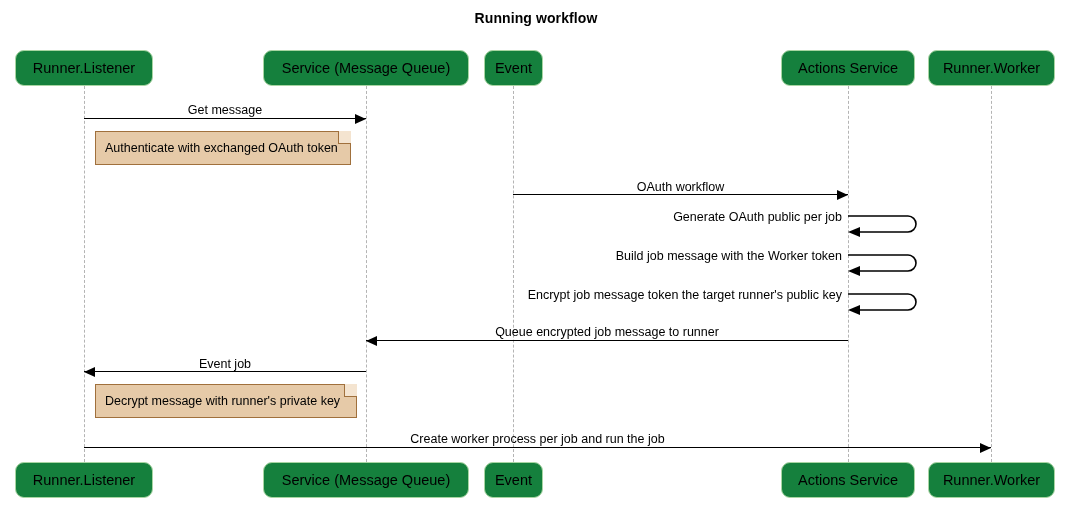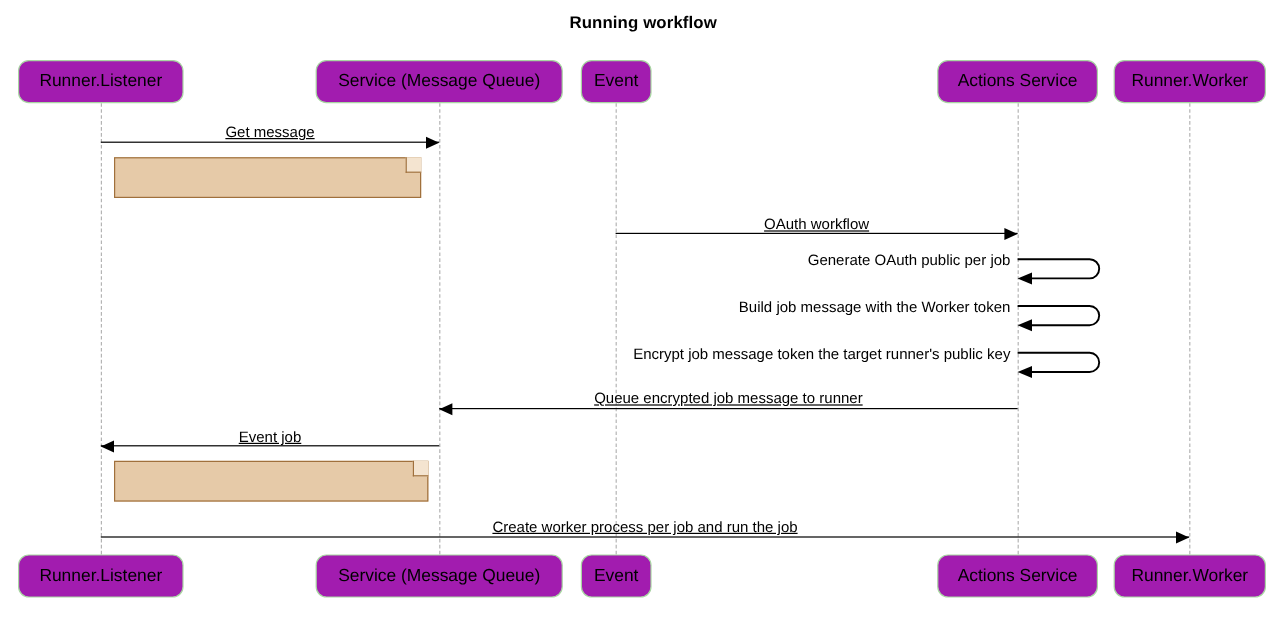--- a/index.html
+++ b/index.html
@@ -27,21 +27,21 @@
     width: 1072px;
     text-align: center;
     font-size: 14px;
     font-weight: bold;
     letter-spacing: 0.1px;
   }
   
   .participant {
     position: absolute;
     height: 36px;
-    background: #a21caf;
+    background: #15803d;
     border: 1px solid #a8d5a2;
     border-radius: 9px;
     box-sizing: border-box;
     display: flex;
     align-items: center;
     justify-content: center;
     font-size: 14.5px;
     color: #000;
     white-space: nowrap;
     padding: 4px 12px;
@@ -72,21 +72,20 @@
     border-right: 11px solid #000;
   }
   .msg-label {
     position: absolute;
     font-size: 12.5px;
     color: #000;
     white-space: nowrap;
   }
   .msg-label.center {
     text-align: center;
-    text-decoration: underline;
   }
   .msg-label.right {
     text-align: right;
   }
   
   .selfloop {
     position: absolute;
   }
   .selfloop svg {
     display: block;
@@ -183,23 +182,25 @@
       <div class="msg-line" style="left: 84px; width: 282px; top: 371px;"></div>
       <div class="arrowhead left" style="top: 367px; left: 84px;"></div>
       <div class="msg-label center" style="left: 84px; width: 282px; top: 357px;">Event job</div>
       <div class="msg-line" style="left: 84px; width: 907px; top: 447px;"></div>
       <div class="arrowhead right" style="top: 443px; left: 980px;"></div>
       <div class="msg-label center" style="left: 84px; width: 907px; top: 432px;">Create worker process per job and run the job</div>
     </div>
 
   <div id="notes-layer">
       <div class="note" style="left: 95px; top: 131px; width: 256px; height: 34px;">
+        <span>Authenticate with exchanged OAuth token</span>
         <span class="note-fold"></span>
       </div>
       <div class="note" style="left: 95px; top: 384px; width: 262px; height: 34px;">
+        <span>Decrypt message with runner's private key</span>
         <span class="note-fold"></span>
       </div>
     </div>
 
   <div id="participants-bottom">
       <div class="participant" style="left: 15px; width: 138px; top: 462px;">
         <span>Runner.Listener</span>
       </div>
       <div class="participant" style="left: 263px; width: 206px; top: 462px;">
         <span>Service (Message Queue)</span>

